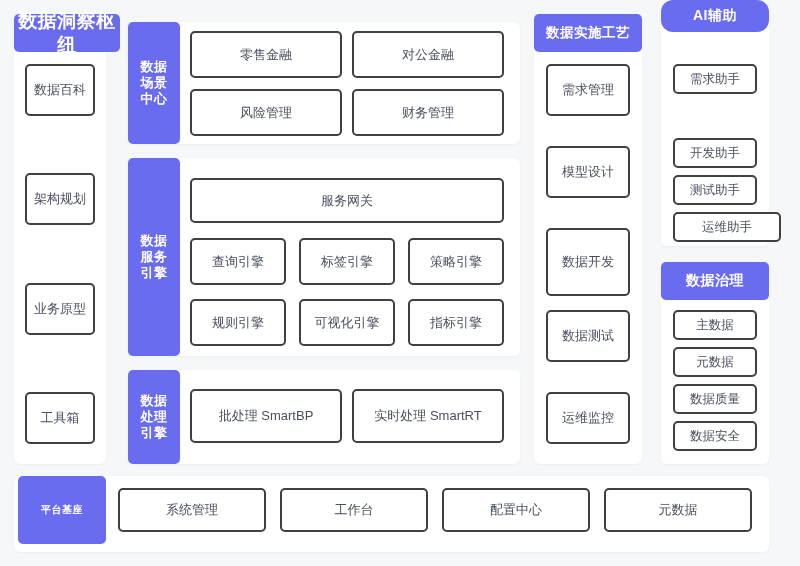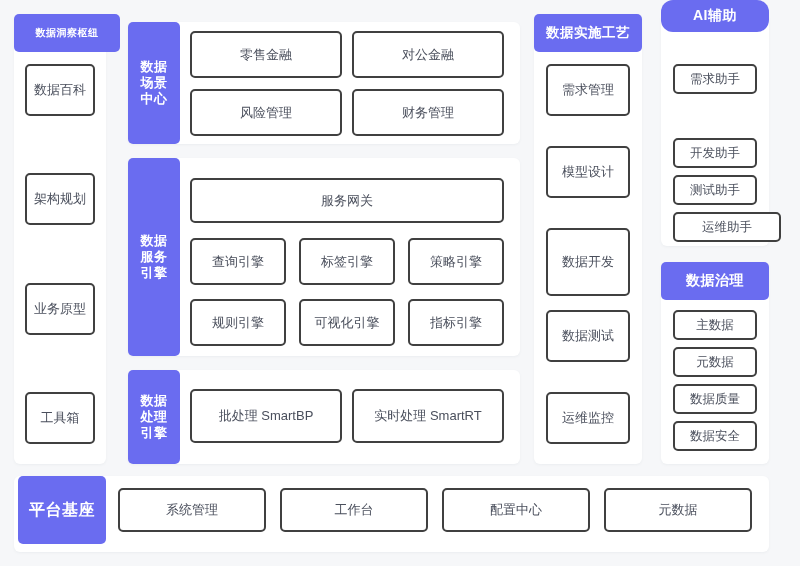--- a/index.html
+++ b/index.html
@@ -50,21 +50,21 @@
     z-index: 3;
   }
   .chip.sm { font-size: 12.5px; }
 </style>
 </head>
 <body>
 
 <div class="canvas">
 
   <div class="panel" style="left:14px; top:14px; width:92px; height:450px;"></div>
-  <div class="tag" style="left:14px; top:14px; width:106px; height:38px; font-size:10px;">数据洞察枢纽</div>
+  <div class="tag" style="left:14px; top:14px; width:106px; height:38px; font-size:19px;">数据洞察枢纽</div>
 
   <div class="chip" style="left:25px; top:64px; width:70px; height:52px;">数据百科</div>
   <div class="chip" style="left:25px; top:173px; width:70px; height:52px;">架构规划</div>
   <div class="chip" style="left:25px; top:283px; width:70px; height:52px;">业务原型</div>
   <div class="chip" style="left:25px; top:392px; width:70px; height:52px;">工具箱</div>
 
   <div class="panel" style="left:128px; top:22px; width:392px; height:122px;"></div>
   <div class="tag vert" style="left:128px; top:22px; width:52px; height:122px; flex-direction:column;">
     <span>数据</span>
     <span>场景</span>
@@ -121,20 +121,20 @@
 
   <div class="panel" style="left:661px; top:262px; width:108px; height:202px;"></div>
   <div class="tag" style="left:661px; top:262px; width:108px; height:38px;">数据治理</div>
 
   <div class="chip sm" style="left:673px; top:310px; width:84px; height:30px;">主数据</div>
   <div class="chip sm" style="left:673px; top:347px; width:84px; height:30px;">元数据</div>
   <div class="chip sm" style="left:673px; top:384px; width:84px; height:30px;">数据质量</div>
   <div class="chip sm" style="left:673px; top:421px; width:84px; height:30px;">数据安全</div>
 
   <div class="panel" style="left:14px; top:476px; width:755px; height:76px;"></div>
-  <div class="tag" style="left:18px; top:476px; width:88px; height:68px; font-size:16px;">平台基座</div>
+  <div class="tag" style="left:18px; top:476px; width:88px; height:68px; font-size:10px;">平台基座</div>
 
   <div class="chip" style="left:118px; top:488px; width:148px; height:44px;">系统管理</div>
   <div class="chip" style="left:280px; top:488px; width:148px; height:44px;">工作台</div>
   <div class="chip" style="left:442px; top:488px; width:148px; height:44px;">配置中心</div>
   <div class="chip" style="left:604px; top:488px; width:148px; height:44px;">元数据</div>
 
 </div>
 
 </body></html>

